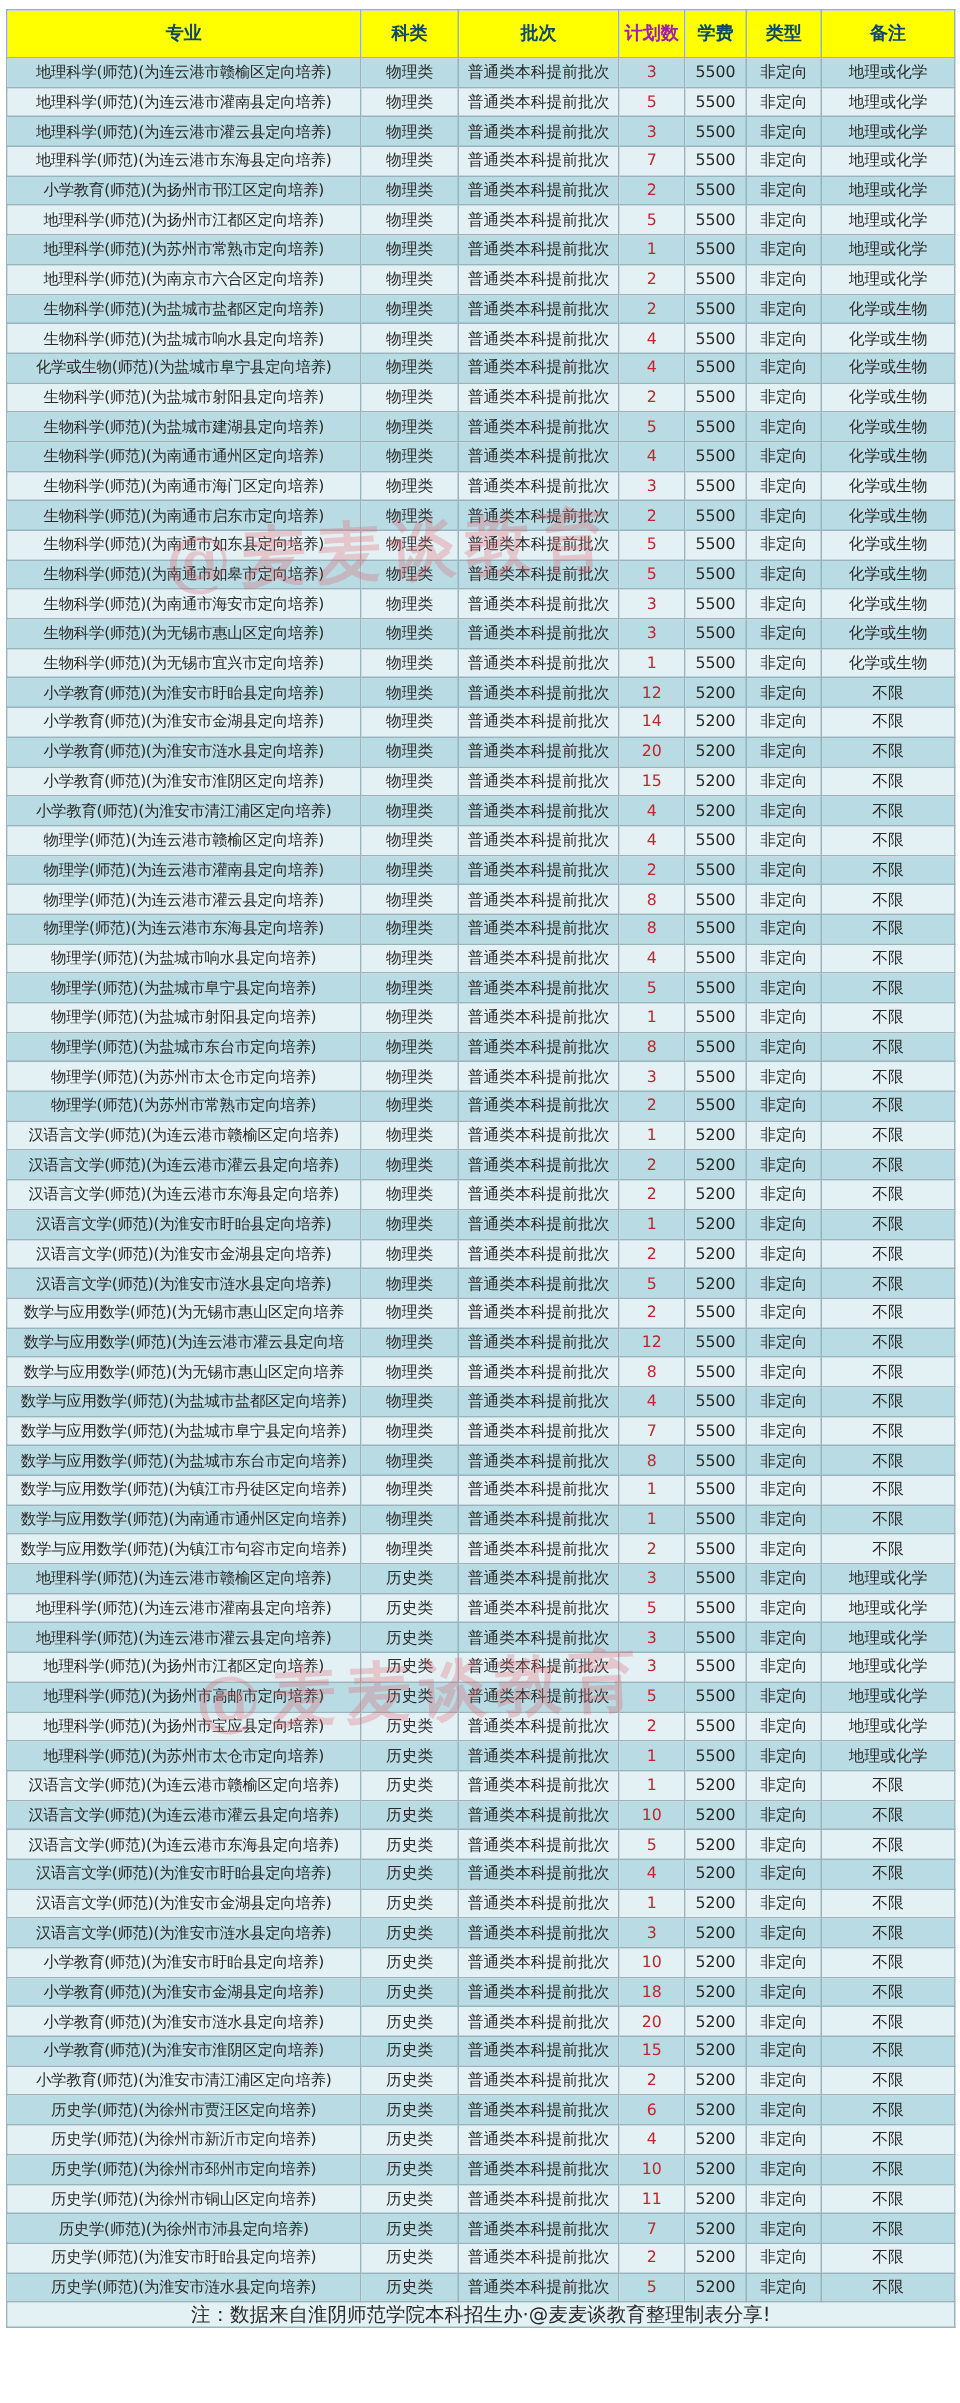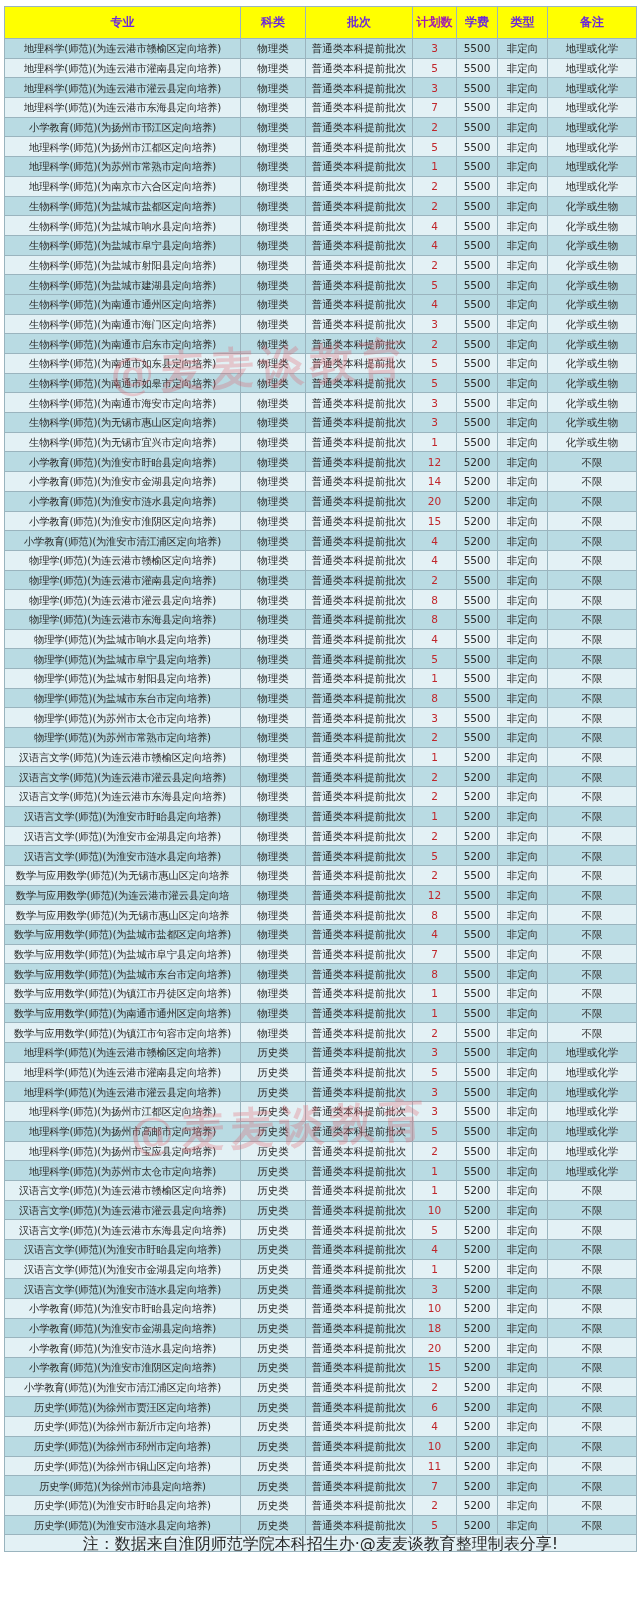--- a/index.html
+++ b/index.html
@@ -4,28 +4,28 @@
 <style>
   html, body { margin: 0; padding: 0; background: #ffffff; }
   body { width: 640px; height: 1602px; overflow: hidden; position: relative;
          font-family: "DejaVu Sans", "Liberation Sans", sans-serif; }
   .wrap { position: absolute; left: 4px; top: 6px; width: 632px; }
   table { border-collapse: collapse; width: 632px; table-layout: fixed; }
   col.c0 { width: 236px; } col.c1 { width: 65px; } col.c2 { width: 107px; }
   col.c3 { width: 44px; }  col.c4 { width: 41px; } col.c5 { width: 50px; }
   col.c6 { width: 89px; }
   th, td { border: 1px solid #9ab4be; text-align: center; padding: 0; white-space: nowrap; overflow: hidden; }
-  th { background: #ffff00; height: 31px; font-size: 12px; font-weight: bold; color: #6d28d9; }
+  th { background: #ffff00; height: 31px; font-size: 12px; font-weight: bold; color: #0c4a6e; }
   th.red { color: #a21caf; }
   td { height: 18.7px; font-size: 10.5px; color: #2a2a2a; line-height: 18px; }
   tr.odd td { background: #b9dbe3; }
   tr.even td { background: #e3f1f5; }
   td.num { color: #c0262b; }
   td.major { font-size: 10.3px; letter-spacing: -0.2px; }
-  td.footer { background: #e3f1f5 !important; height: 16px; font-size: 16px; line-height: 15px; }
+  td.footer { background: #e3f1f5 !important; height: 16px; font-size: 13px; line-height: 15px; }
   .watermark { position: absolute; font-size: 44px; font-weight: bold; color: rgba(225, 90, 100, 0.28);
                letter-spacing: 6px; pointer-events: none; font-family: "DejaVu Serif", serif; }
   .wm1 { left: 110px; top: 338px; transform: rotate(-3deg); }
   .wm2 { left: 130px; top: 1098px; transform: rotate(-3deg); }
 </style>
 </head>
 <body>
 
 <div class="wrap">
   <table>
@@ -134,21 +134,21 @@
         <tr class="even">
           <td class="major">生物科学(师范)(为盐城市响水县定向培养)</td>
           <td>物理类</td>
           <td>普通类本科提前批次</td>
           <td class="num">4</td>
           <td>5500</td>
           <td>非定向</td>
           <td>化学或生物</td>
         </tr>
         <tr class="odd">
-          <td class="major">生物科学(师范)(为盐城市阜宁县定向培养)</td>
+          <td class="major">化学或生物(师范)(为盐城市阜宁县定向培养)</td>
           <td>物理类</td>
           <td>普通类本科提前批次</td>
           <td class="num">4</td>
           <td>5500</td>
           <td>非定向</td>
           <td>化学或生物</td>
         </tr>
         <tr class="even">
           <td class="major">生物科学(师范)(为盐城市射阳县定向培养)</td>
           <td>物理类</td>

